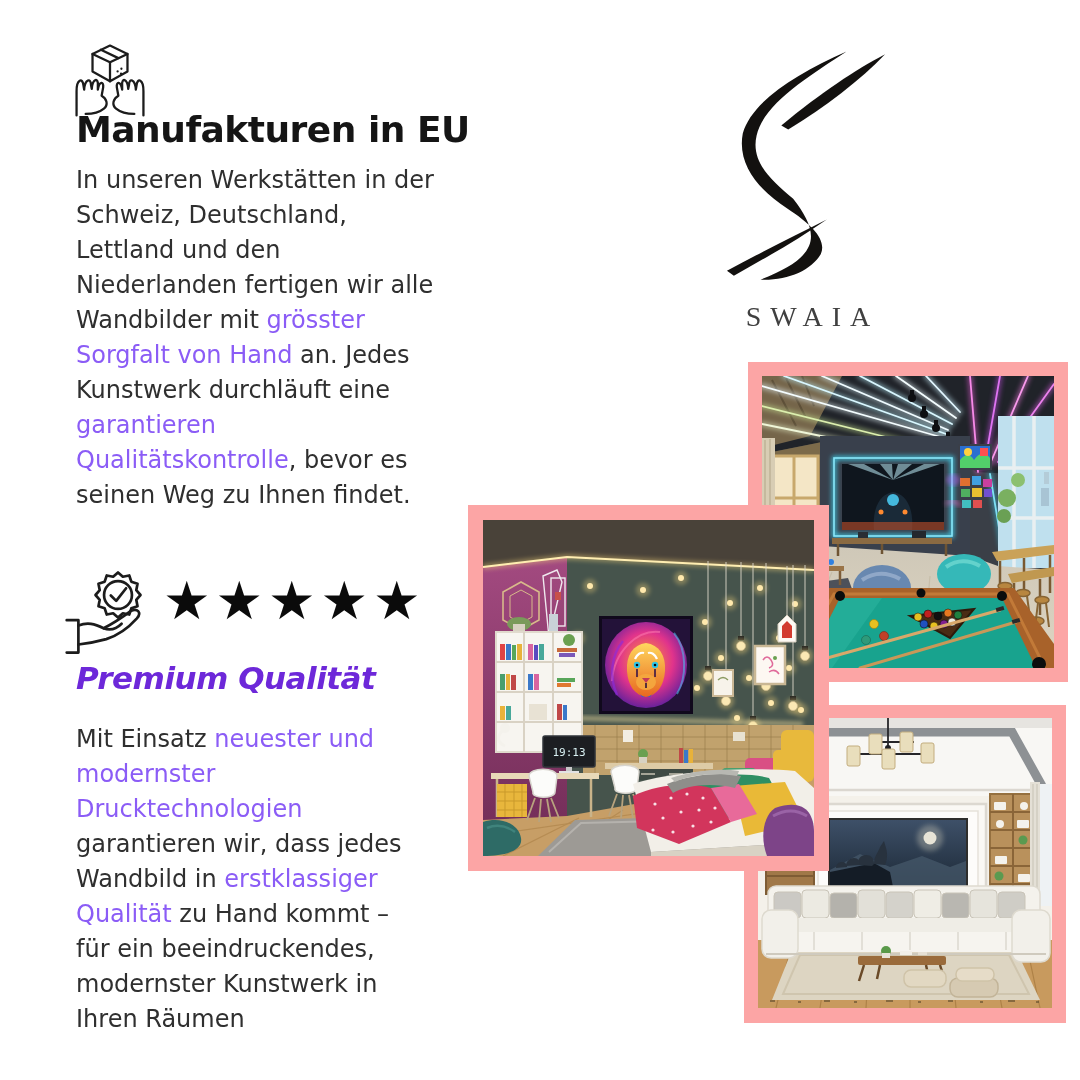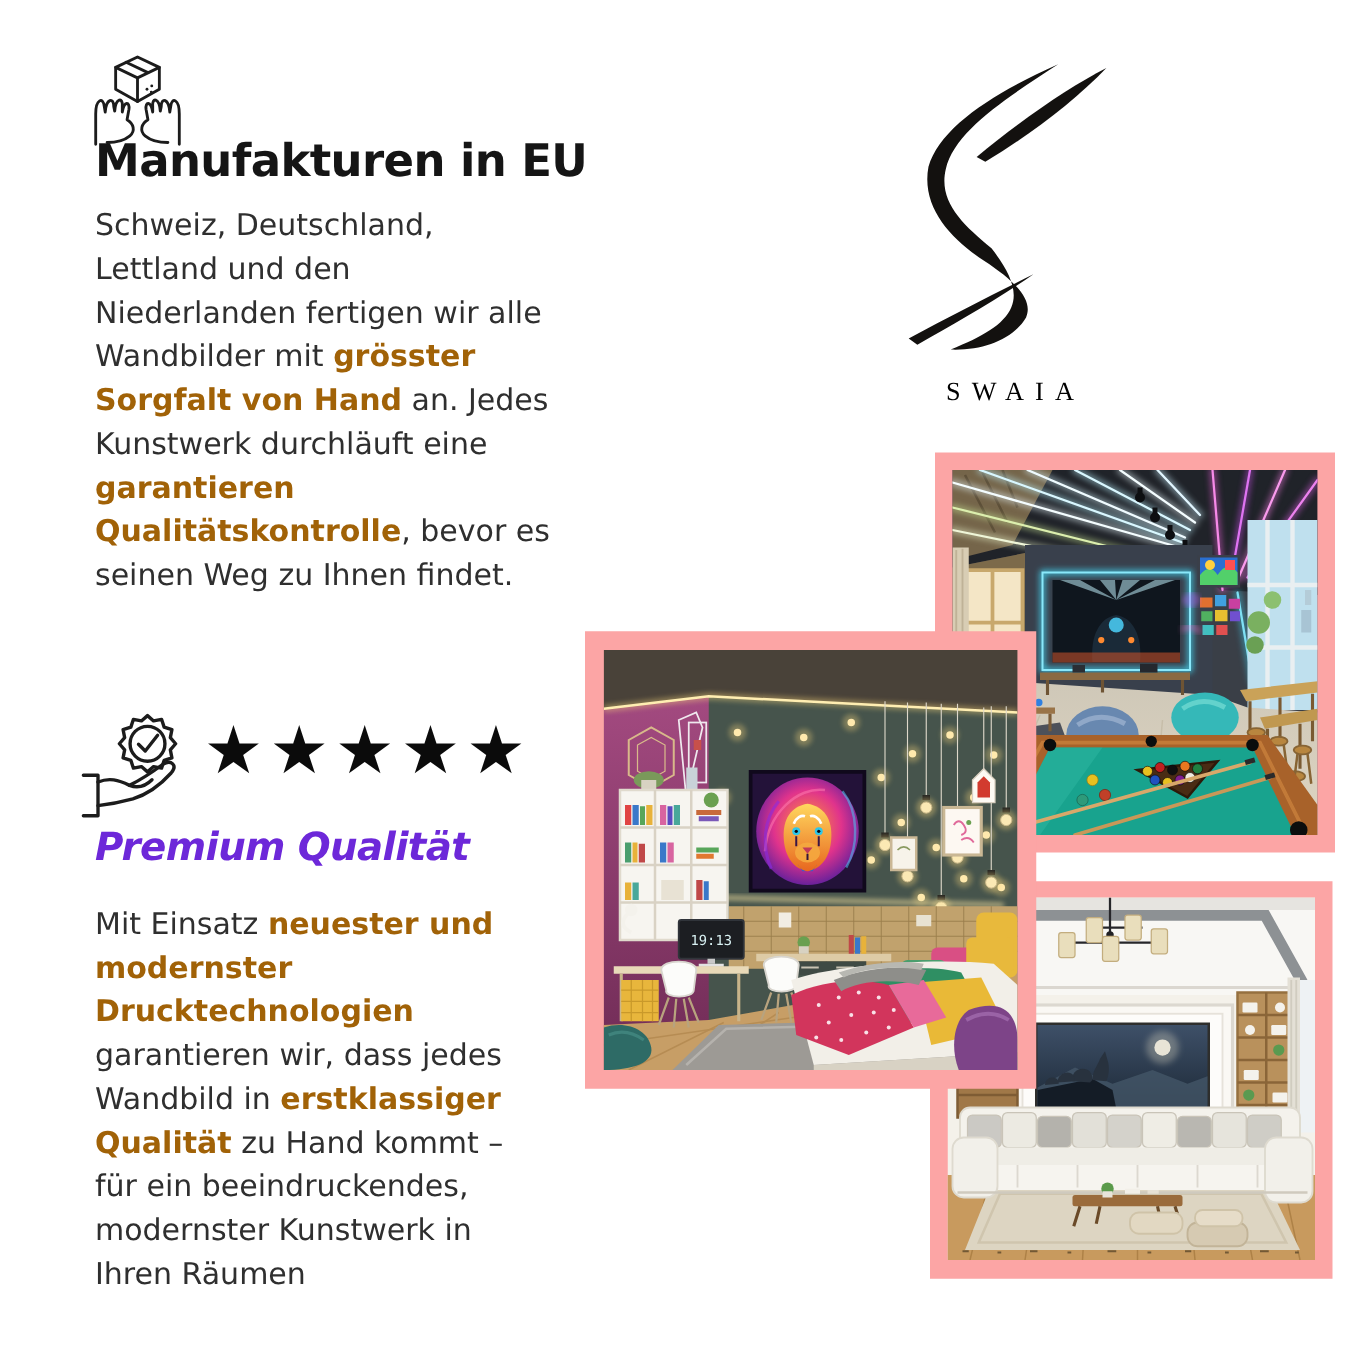--- a/index.html
+++ b/index.html
@@ -8,32 +8,32 @@
 
   
   .icon-box{position:absolute;left:36px;top:38px;width:76px;height:82px;}
   .icon-medal{position:absolute;left:28px;top:568px;width:90px;height:90px;}
   .h1{position:absolute;left:40px;top:108px;font-size:36px;line-height:1.2;font-weight:bold;
       color:#151515;letter-spacing:-0.5px;white-space:nowrap;}
   .h2{position:absolute;left:40px;top:660px;font-size:31px;line-height:1.2;font-weight:bold;
       color:#6d28d9;letter-spacing:-0.5px;white-space:nowrap;font-style:italic;}
   .para{position:absolute;left:40px;width:460px;font-size:24px;line-height:35px;color:#2f2f2f;}
   .para .tline{white-space:nowrap;}
-  .para b{color:#a16207;font-weight:bold;}
+  .para b{color:#8b5cf6;font-weight:normal;}
   .p1{top:163px;}
   .p2{top:722px;}
   .stars{position:absolute;left:127px;top:574px;font-size:53px;letter-spacing:5px;color:#0b0b0b;
          line-height:1;}
   .stars .star{display:inline-block;}
 
   
   .logo-mark{position:absolute;left:688px;top:40px;width:168px;height:258px;}
   .logo-word{position:absolute;left:688px;top:301px;width:168px;text-align:center;
-             font-family:"Liberation Serif","DejaVu Serif",serif;font-size:21px;
-             letter-spacing:9px;color:#000000;white-space:nowrap;text-indent:9px;}
+             font-family:"Liberation Serif","DejaVu Serif",serif;font-size:28px;
+             letter-spacing:9px;color:#404040;white-space:nowrap;text-indent:9px;}
 
   
   .photo-card{position:absolute;background:#fca5a5;}
   .photo-card > svg{position:absolute;display:block;}
   .card-gameroom{left:712px;top:362px;width:320px;height:320px;z-index:1;}
   .card-gameroom > svg{left:14px;top:14px;}
   .card-living{left:708px;top:705px;width:322px;height:318px;z-index:1;}
   .card-living > svg{left:14px;top:13px;}
   .card-bedroom{left:432px;top:505px;width:361px;height:366px;z-index:3;}
   .card-bedroom > svg{left:15px;top:15px;}
@@ -54,20 +54,21 @@
     </g>
     <g fill="#1c1c1c">
       <circle cx="60" cy="40" r="1.5"></circle>
         <circle cx="65" cy="36.5" r="1.5"></circle>
         <circle cx="64.5" cy="43" r="1.5"></circle>
     </g>
   </svg>
 
   <div class="h1">Manufakturen in EU</div>
   <div class="para p1">
+      <div class="tline"><span>In unseren Werkstätten in der</span></div>
       <div class="tline"><span>Schweiz, Deutschland,</span></div>
       <div class="tline"><span>Lettland und den</span></div>
       <div class="tline"><span>Niederlanden fertigen wir alle</span></div>
       <div class="tline"><span>Wandbilder mit </span><b>grösster</b></div>
       <div class="tline"><b>Sorgfalt von Hand</b><span> an. Jedes</span></div>
       <div class="tline"><span>Kunstwerk durchläuft eine</span></div>
       <div class="tline"><b>garantieren</b></div>
       <div class="tline"><b>Qualitätskontrolle</b><span>, bevor es</span></div>
       <div class="tline"><span>seinen Weg zu Ihnen findet.</span></div>
     </div>

